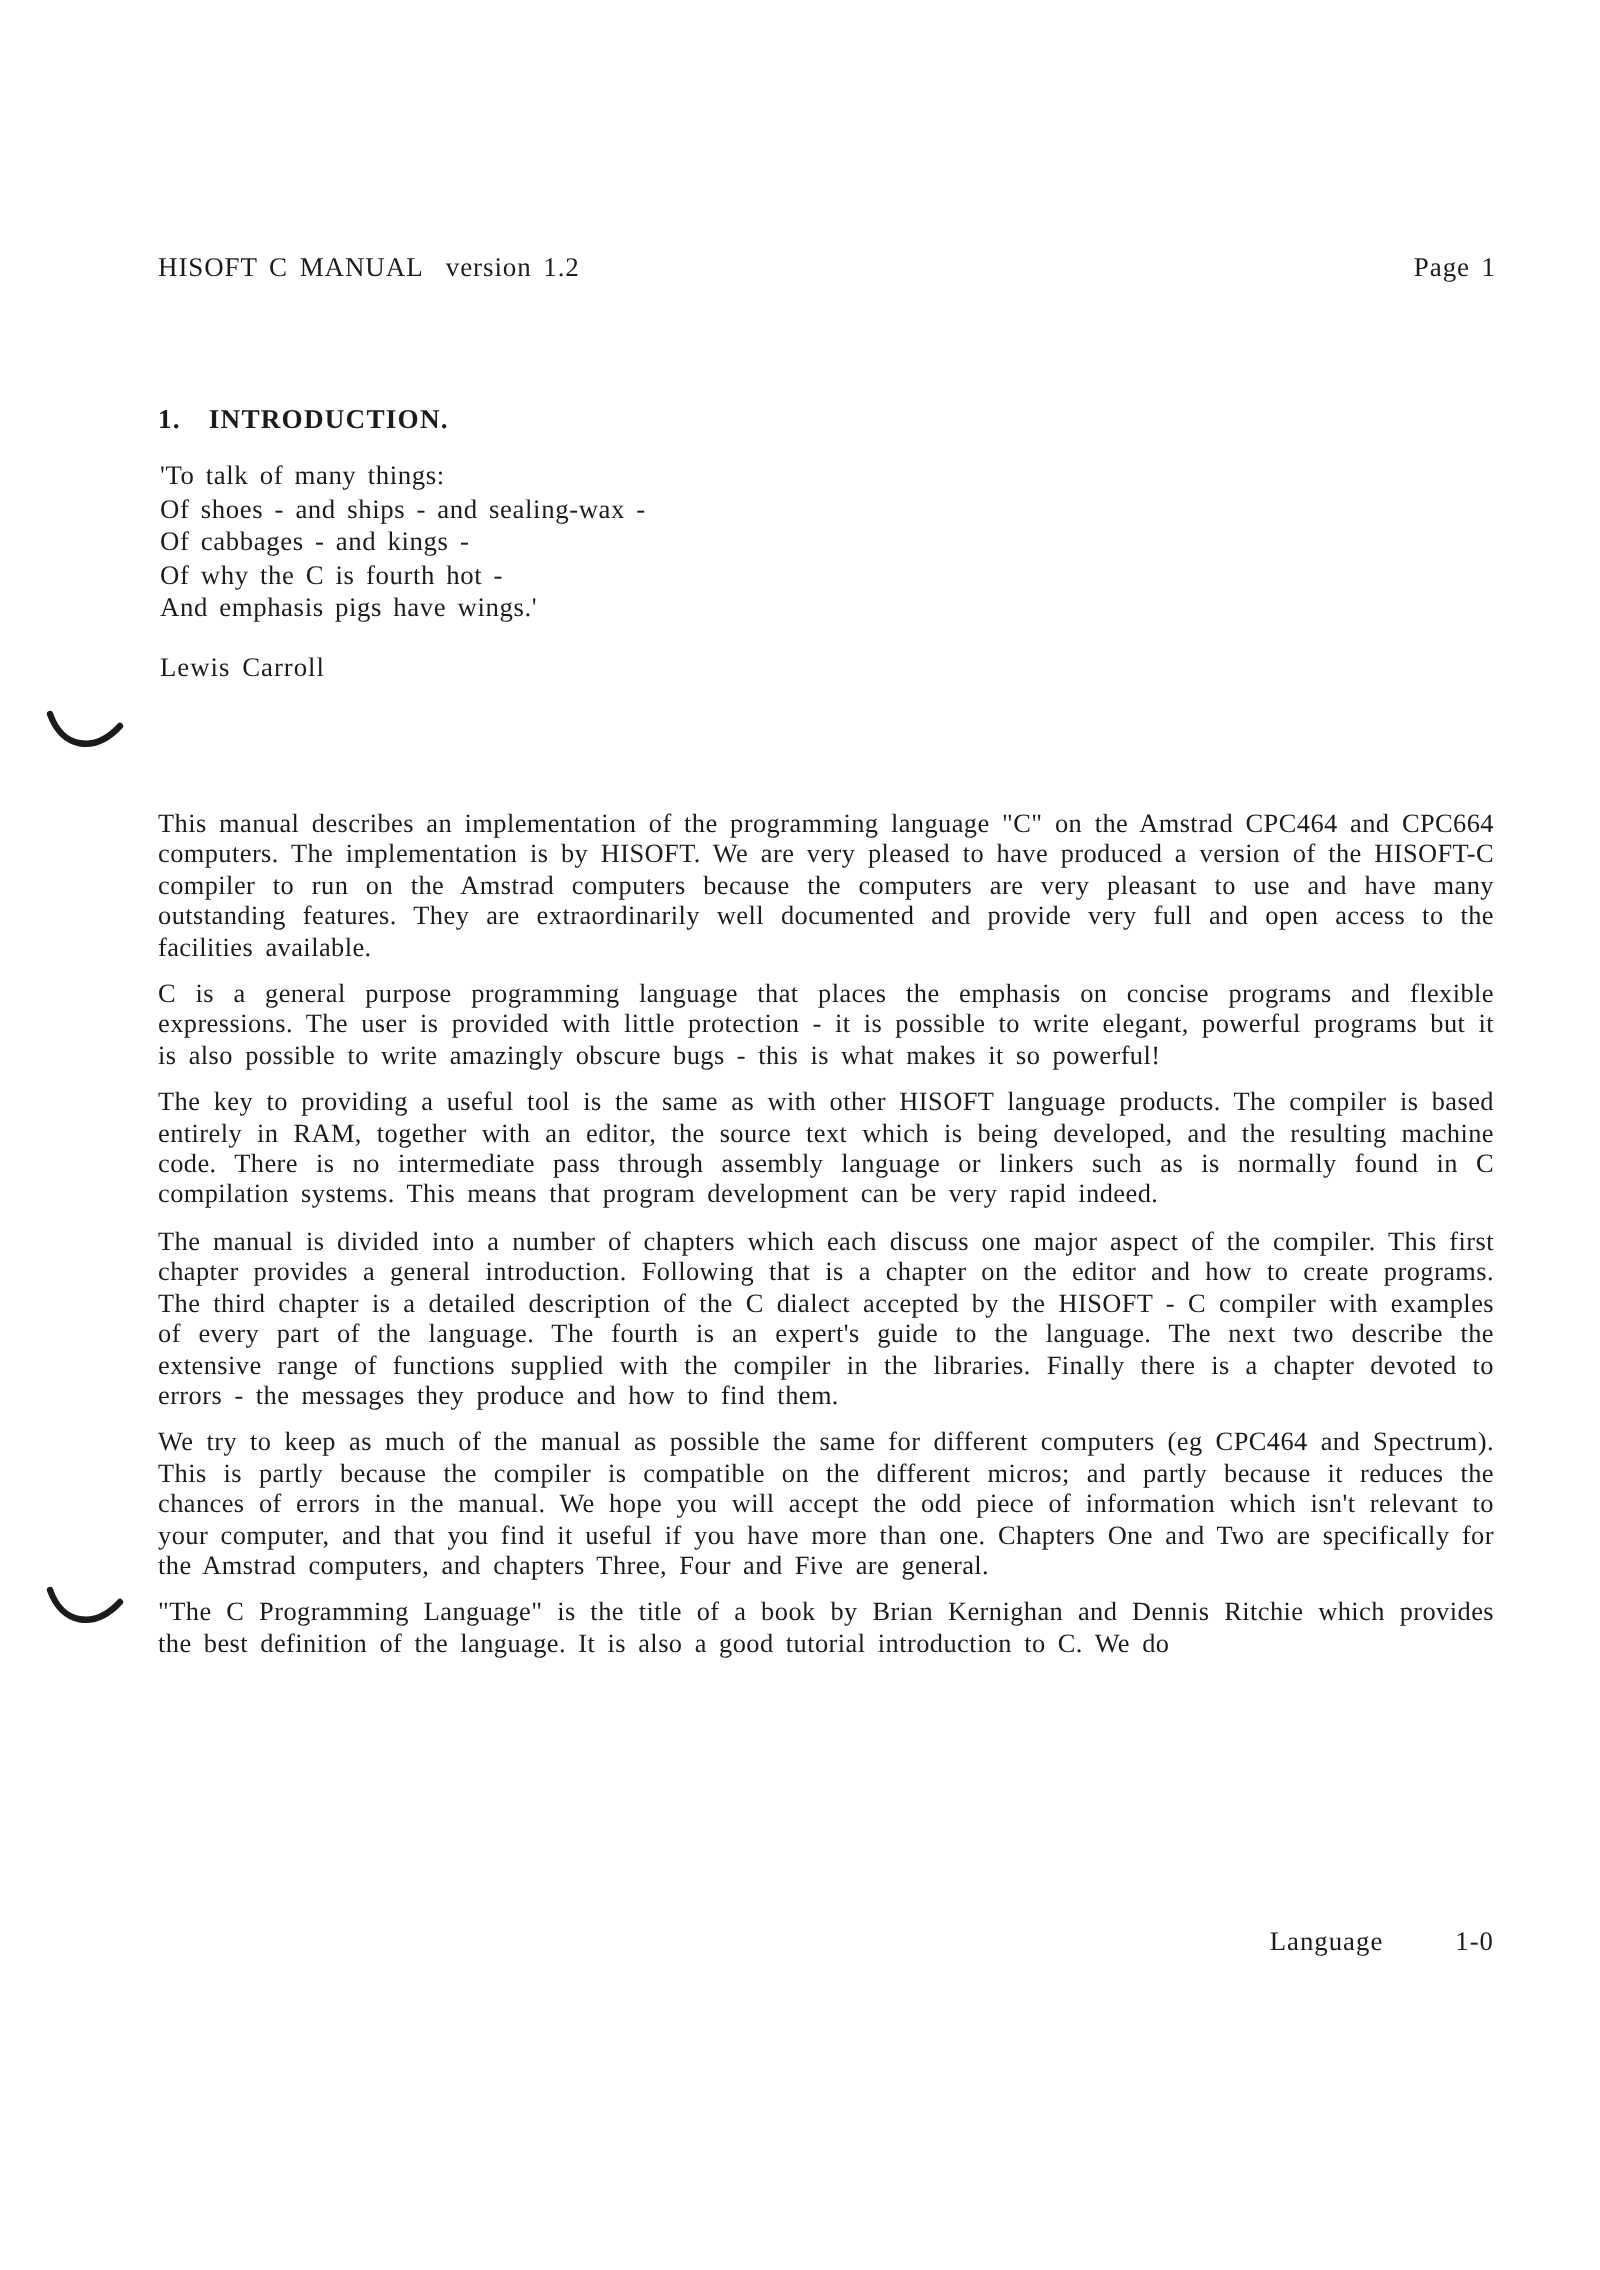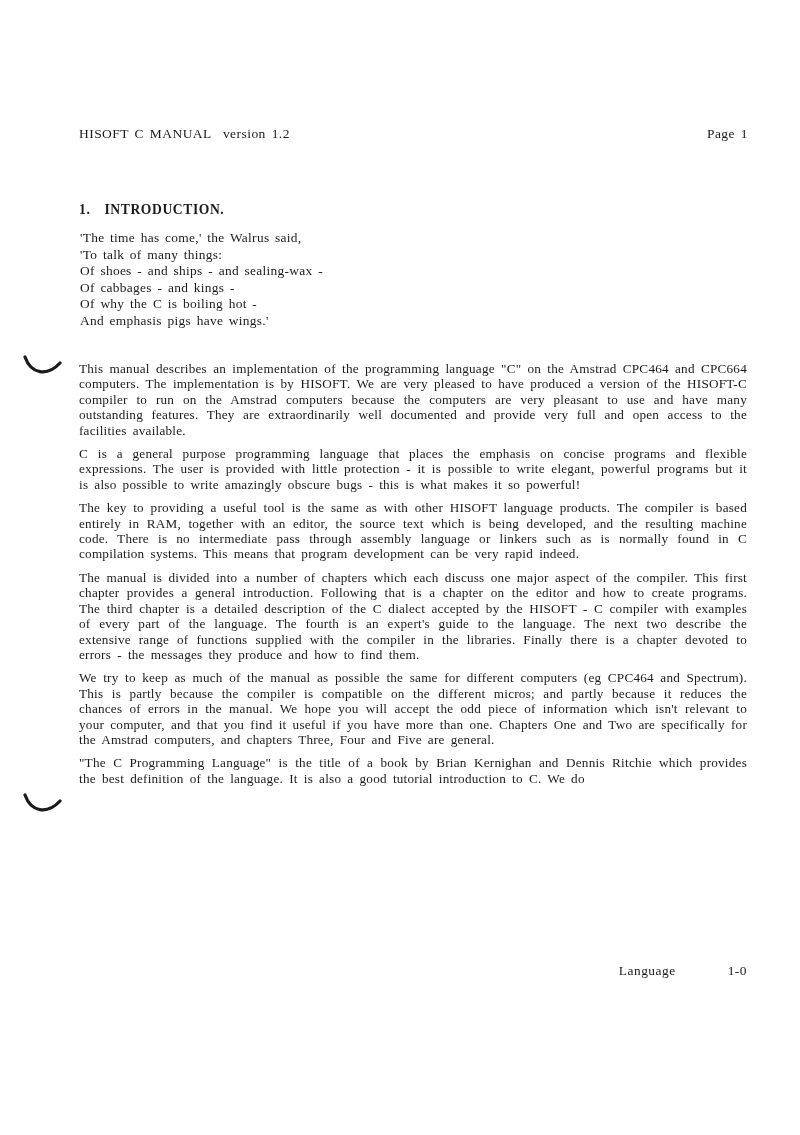--- a/index.html
+++ b/index.html
@@ -39,38 +39,38 @@
     top: 230px;
     left: 80px;
     font-size: 13.4px;
     line-height: 16.6px;
     letter-spacing: 0.3px;
     word-spacing: 2px;
   }
   .poem-attribution { margin-top: 13px; letter-spacing: 0.5px; }
   .body-text {
     position: absolute;
-    top: 361px;
+    top: 404px;
     left: 79px;
     width: 668px;
     font-size: 13.2px;
     line-height: 15.4px;
     text-align: justify;
     letter-spacing: 0.22px;
     word-spacing: 2.6px;
   }
   .body-text p { margin: 0 0 8px 0; }
   .doc-footer {
     position: absolute;
     top: 963px;
     right: 53px;
     font-size: 13.4px;
     letter-spacing: 0.5px;
   }
-  .doc-footer .value { margin-left: 52px; }
+  .doc-footer .value { margin-left: 36px; }
   .pen-mark {
     position: absolute;
     left: 22px;
     width: 40px;
     height: 34px;
   }
   .pen-mark-1 { top: 348px; }
   .pen-mark-2 { top: 786px; }
   .scan-dotted-line {
     position: absolute;
@@ -89,26 +89,26 @@
   <div class="doc-header">
     <span class="title">HISOFT C MANUAL  version 1.2</span>
     <span class="page-number">Page 1</span>
   </div>
 
   <div class="section-heading">
     <span class="num">1.</span><span>INTRODUCTION.</span>
   </div>
 
   <div class="poem">
-    <div>'The time has come,' the Walrus said,</div>
     <div>'To talk of many things:</div>
     <div>Of shoes - and ships - and sealing-wax -</div>
     <div>Of cabbages - and kings -</div>
-    <div>Of why the C is boiling hot -</div>
+    <div>Of why the C is fourth hot -</div>
     <div>And emphasis pigs have wings.'</div>
+    <div class="poem-attribution">Lewis Carroll</div>
   </div>
 
   <div class="body-text">
     <p>This manual describes an implementation of the programming language  "C"  on the Amstrad CPC464 and CPC664 computers.  The implementation is by HISOFT.  We are very pleased to have produced a version of the HISOFT-C compiler to run on the Amstrad computers because the computers are very pleasant to use and have many outstanding features.  They are extraordinarily well documented and provide very full and open access to the facilities available.</p>
     <p>C is a general purpose programming language that places the emphasis on concise programs and flexible expressions.  The user is provided with little protection - it is possible to write elegant, powerful programs but it is also possible to write amazingly obscure bugs - this is what makes it so powerful!</p>
     <p>The key to providing a useful tool is the same as with other HISOFT language products.  The compiler is based entirely in RAM, together with an editor, the source text which is being developed, and the resulting machine code.  There is no intermediate pass through assembly language or linkers such as is normally found in C compilation systems.  This means that program development can be very rapid indeed.</p>
     <p>The manual is divided into a number of chapters which each discuss one major aspect of the compiler.  This first chapter provides a general introduction.  Following that is a chapter on the editor and how to create programs.  The third chapter is a detailed description of the C dialect accepted by the HISOFT - C compiler with examples of every part of the language.  The fourth is an expert's guide to the language.  The next two describe the extensive range of functions supplied with the compiler in the libraries.  Finally there is a chapter devoted to errors - the messages they produce and how to find them.</p>
     <p>We try to keep as much of the manual as possible the same for different computers (eg CPC464 and Spectrum).  This is partly because the compiler is compatible on the different micros; and partly because it reduces the chances of errors in the manual.  We hope you will accept the odd piece of information which isn't relevant to your computer, and that you find it useful if you have more than one.  Chapters One and Two are specifically for the Amstrad computers, and chapters Three, Four and Five are general.</p>
     <p>"The C Programming Language" is the title of a book by Brian Kernighan and Dennis Ritchie which provides the best definition of the language.  It is also a good tutorial introduction to C.  We do</p>
   </div>

